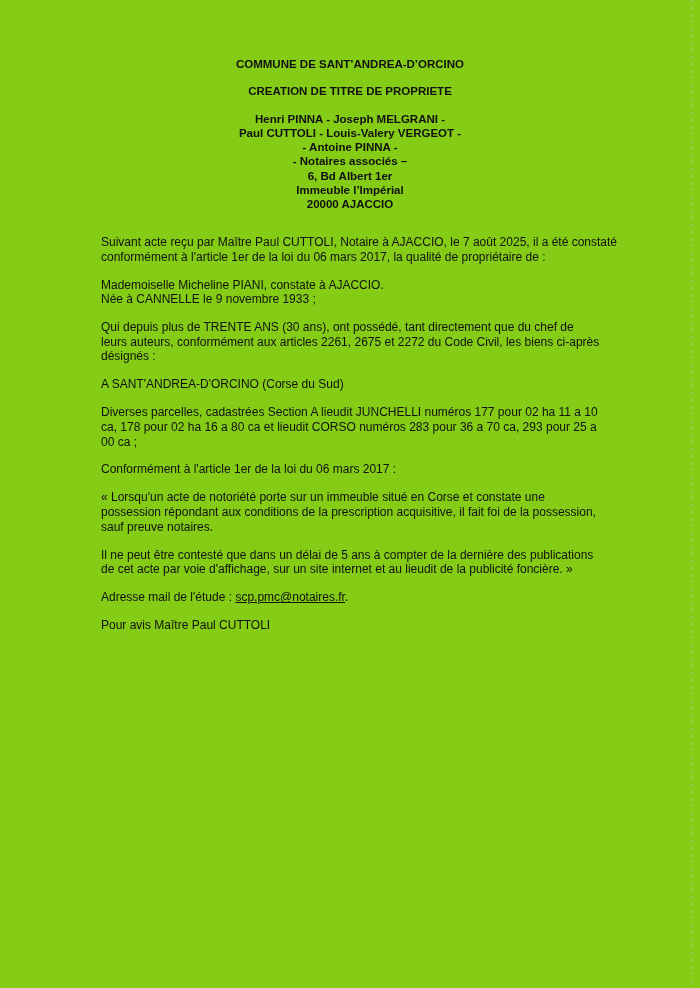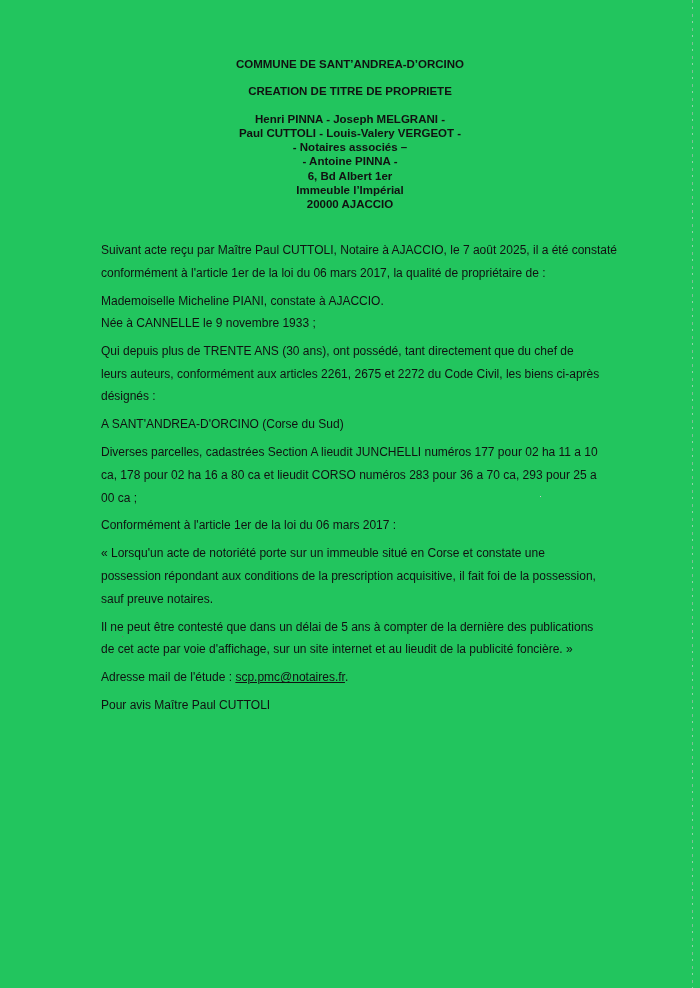--- a/index.html
+++ b/index.html
@@ -1,43 +1,43 @@
 <!DOCTYPE html>
 <html><head>
 <meta charset="utf-8">
 <style>
   html, body { margin:0; padding:0; background:#ffffff; }
   body { width:700px; height:988px; position:relative; overflow:hidden; color:#111; font-family:"Liberation Sans", sans-serif; }
-  .page { position:absolute; left:0; top:0; width:700px; height:988px; background:#22c55e;text-decoration:underline; }
+  .page { position:absolute; left:0; top:0; width:700px; height:988px; background:#84cc16;text-decoration:underline; }
   .header { position:absolute; left:0; top:57px; width:700px; text-align:center; font-weight:bold; font-size:11.5px; line-height:14.3px; }
   .header .block { margin:0; }
   .header .gap { height:13px; }
   .body { position:absolute; left:101px; top:235px; width:500px; font-size:12px; line-height:14.6px; }
   .body p { margin:0 0 13.4px 0; }
-  .body .line { display:block; white-space:nowrap;margin-top:8px; }
+  .body .line { display:block; white-space:nowrap; }
   .email { text-decoration:underline;text-align:center; }
   .scanline { position:absolute; left:692px; top:0; width:1px; height:988px;
      background: repeating-linear-gradient(to bottom, #bbb 0 3px, transparent 3px 7px, #ddd 7px 9px, transparent 9px 14px); opacity:0.6; }
   .dot { position:absolute; width:1px; height:1px; background:#777; }
 </style>
 </head>
 <body>
 
 <div class="page">
 
   <div class="header">
     <div class="block">COMMUNE DE SANT’ANDREA-D’ORCINO</div>
     <div class="gap"></div>
     <div class="block">CREATION DE TITRE DE PROPRIETE</div>
     <div class="gap"></div>
     <div>
       <div>Henri PINNA - Joseph MELGRANI -</div>
       <div>Paul CUTTOLI - Louis-Valery VERGEOT -</div>
+      <div>- Antoine PINNA -</div>
       <div>- Notaires associés –</div>
-      <div>- Antoine PINNA -</div>
       <div>6, Bd Albert 1er</div>
       <div>Immeuble l’Impérial</div>
       <div>20000 AJACCIO</div>
     </div>
   </div>
 
   <div class="body">
     <p>
       <span class="line">Suivant acte reçu par Maître Paul CUTTOLI, Notaire à AJACCIO, le 7 août 2025, il a été constaté</span>
       <span class="line">conformément à l'article 1er de la loi du 06 mars 2017, la qualité de propriétaire de :</span>

